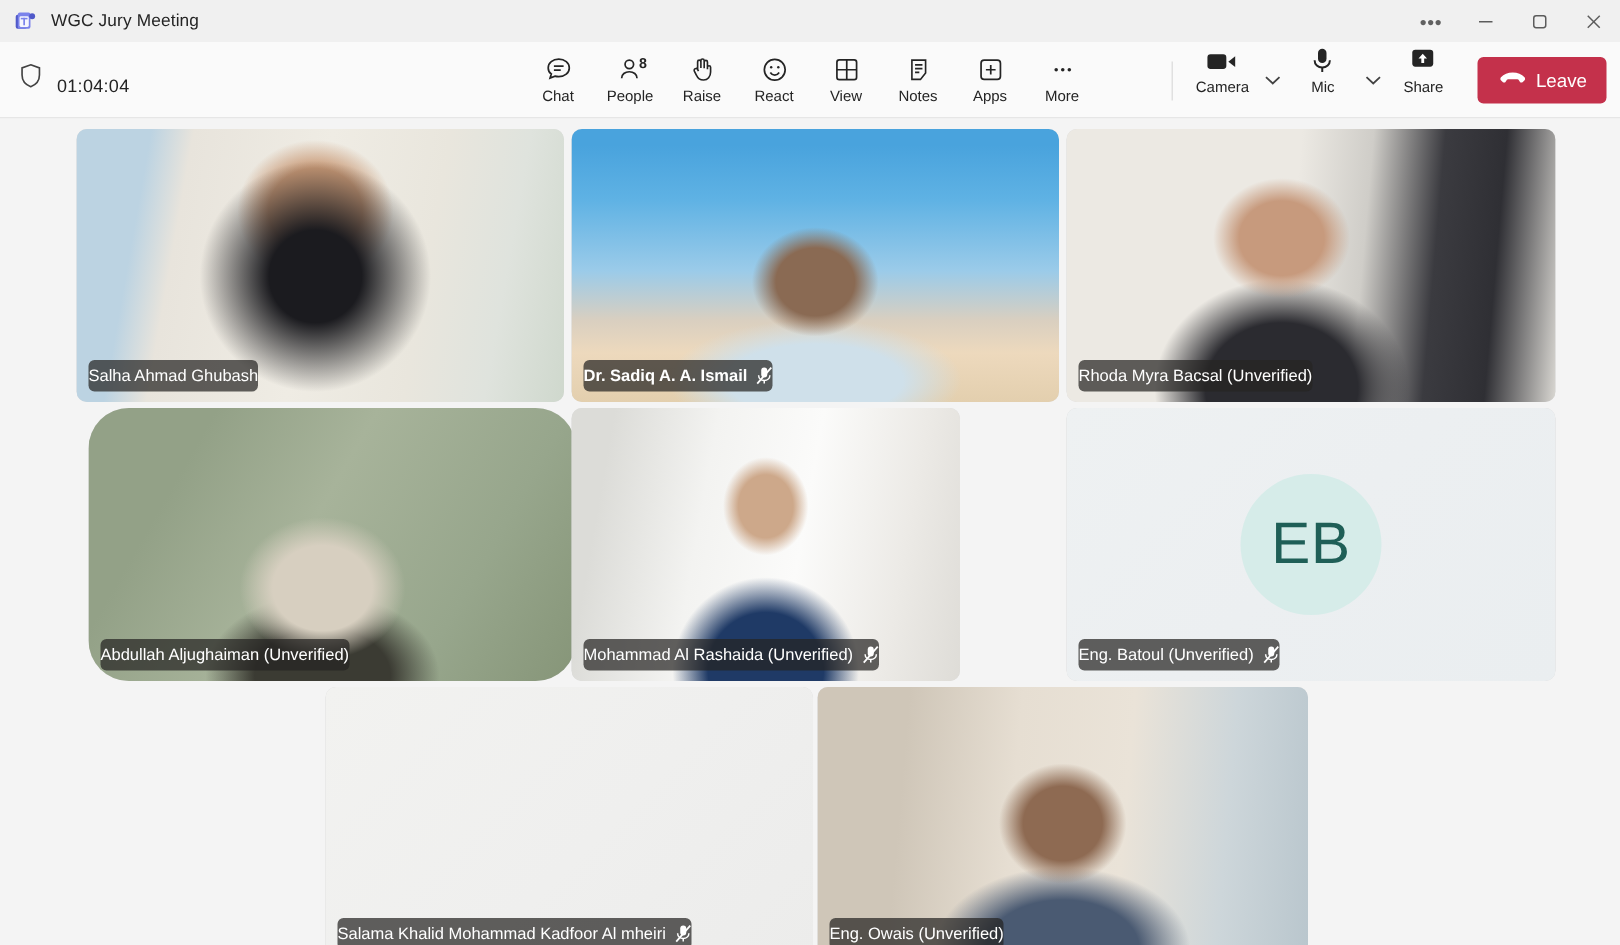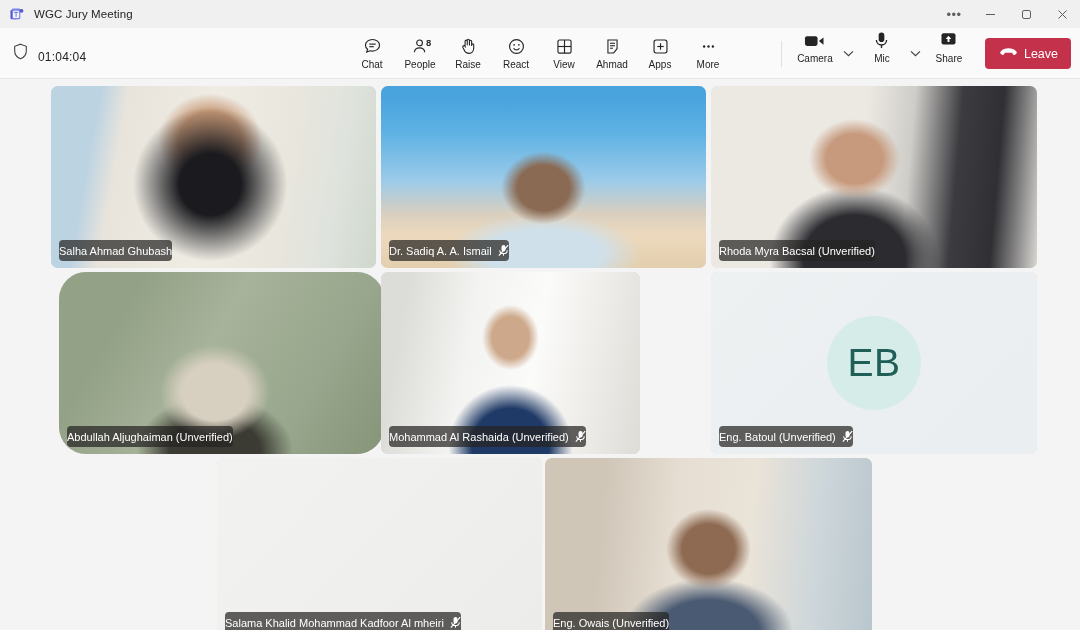--- a/index.html
+++ b/index.html
@@ -252,21 +252,21 @@
 
     <div class="tbtn">
       <span class="ic">
         <svg width="19" height="19" viewBox="0 0 20 20" fill="none" stroke="currentColor" stroke-width="1.15">
           <path d="M5.2 3.2h9.6v9.1l-3.6 4.5H5.2Z"></path>
           <line x1="7.4" y1="6.6" x2="12.6" y2="6.6"></line>
             <line x1="7.4" y1="9.2" x2="12.6" y2="9.2"></line>
             <line x1="7.4" y1="11.8" x2="10.4" y2="11.8"></line>
         </svg>
       </span>
-      <span class="lb">Ahmad</span>
+      <span class="lb">Notes</span>
     </div>
 
     <div class="tbtn">
       <span class="ic">
         <svg width="19" height="19" viewBox="0 0 20 20" fill="none" stroke="currentColor" stroke-width="1.2">
           <rect x="3.2" y="3.2" width="13.6" height="13.6" rx="2.2"></rect>
           <line x1="10" y1="6.6" x2="10" y2="13.4"></line>
             <line x1="6.6" y1="10" x2="13.4" y2="10"></line>
         </svg>
       </span>
@@ -342,21 +342,21 @@
 
 <div class="stage">
 
   <div class="tile" style="left:51px; top:7px; width:325px; height:182px;">
     <div class="bg v-salha"></div>
     <div class="namepill">
       <span>Salha Ahmad Ghubash</span>
     </div>
   </div>
 
-  <div class="tile" style="left:381px; top:7px; width:325px; height:182px;">
+  <div class="tile" style="left:381px; top:7px; width:325px; height:182px;font-weight:bold;">
     <div class="bg v-sadiq"></div>
     <div class="namepill">
       <span>Dr. Sadiq A. A. Ismail</span>
       <span class="mute">
         <svg width="11" height="13" viewBox="0 0 12 14" fill="#fff">
           <rect x="3.8" y="1" width="4.4" height="7.2" rx="2.2"></rect>
           <path d="M1.9 6.6c0 2.2 1.8 3.8 4.1 3.8s4.1-1.6 4.1-3.8" fill="none" stroke="#fff" stroke-width="1.1"></path>
           <line x1="6" y1="10.4" x2="6" y2="12.6" stroke="#fff" stroke-width="1.1"></line>
           <line x1="0.9" y1="12.7" x2="11.1" y2="1.1" stroke="#fff" stroke-width="1.3"></line>
         </svg>

